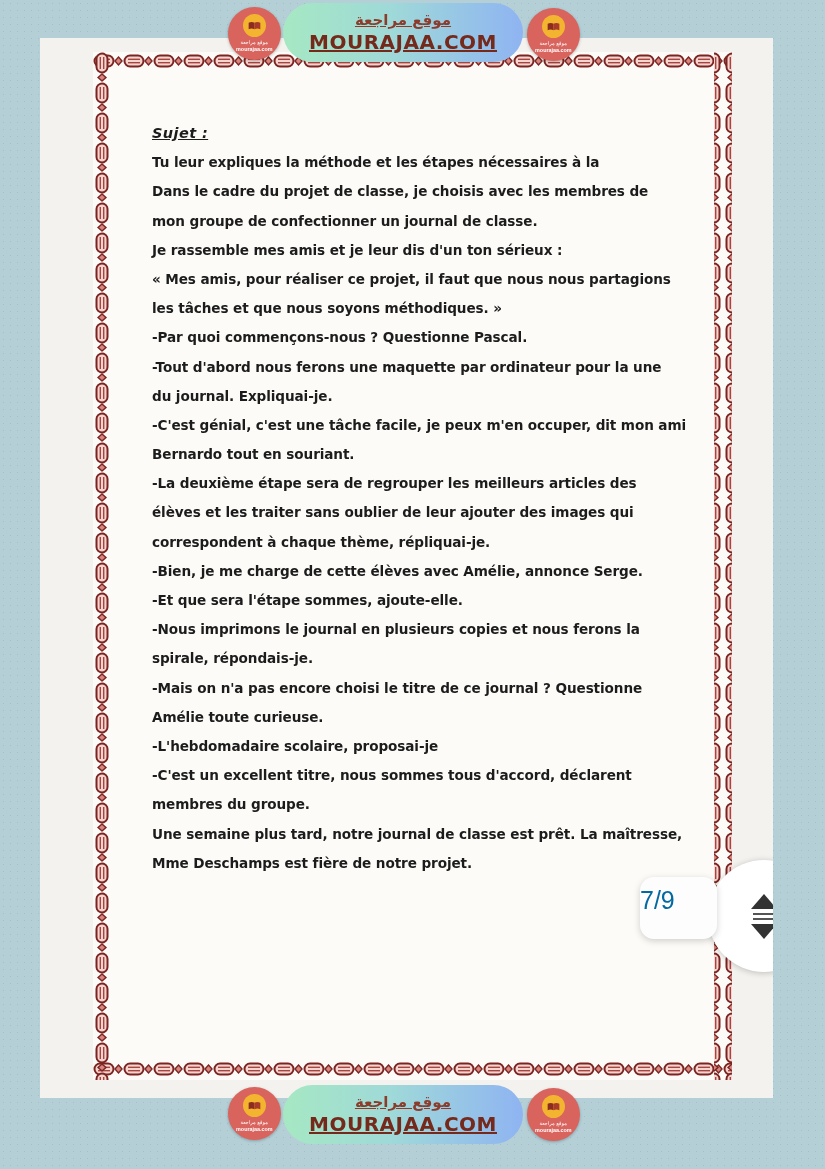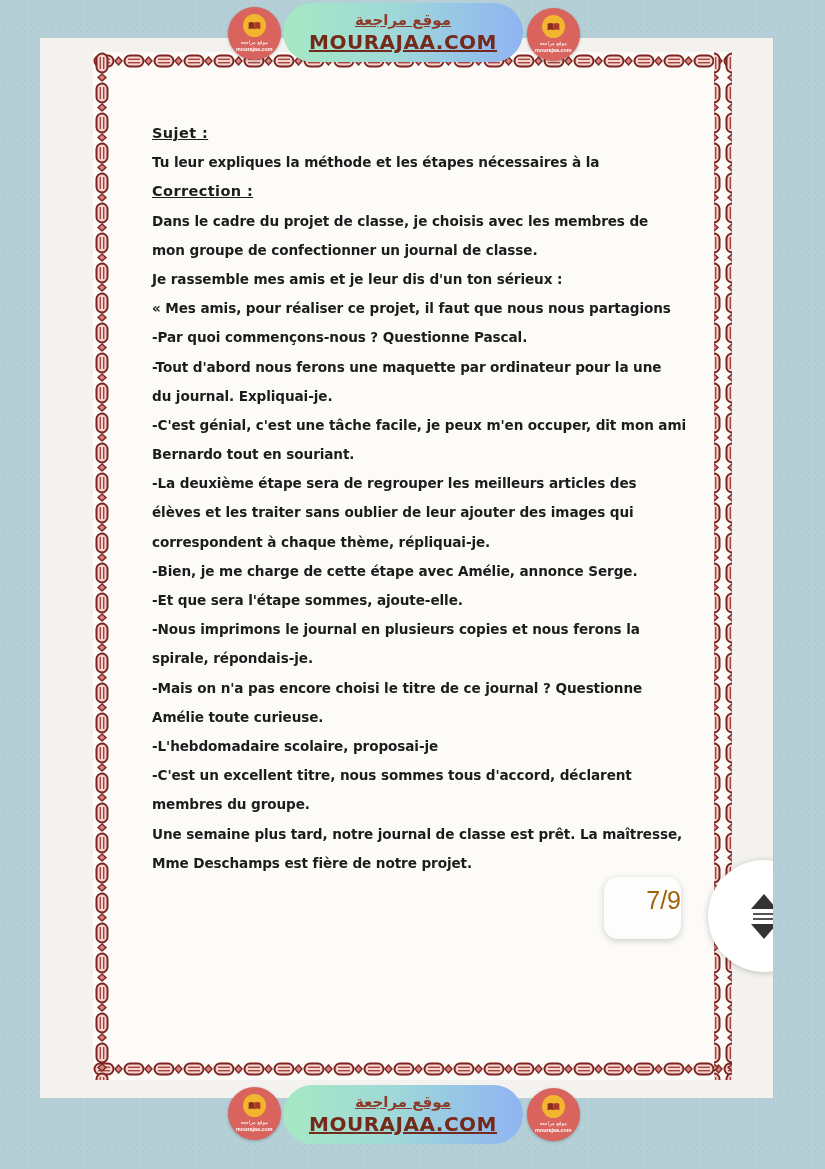--- a/index.html
+++ b/index.html
@@ -25,31 +25,31 @@
 
   
   .textblock{ position:absolute; left:112px; top:87px; width:575px; }
   .line{
     height:29.2px; white-space:nowrap;
     font-family:"DejaVu Sans", sans-serif;
     font-size:13.6px; font-weight:bold; letter-spacing:-0.1px;
     color:#1c1c1c;
   }
   .line.heading{
-    text-decoration:underline;
+    font-style:italic; text-decoration:underline;
     font-size:14.5px; letter-spacing:.4px;
   }
 
   
   .page-indicator{
-    position:absolute; left:604px; top:877px; width:77px; height:62px;
+    position:absolute; left:640px; top:877px; width:77px; height:62px;
     background:#fdfdfd; border-radius:14px;
     box-shadow:0 2px 7px rgba(0,0,0,.18);
-    display:flex; justify-content:flex-end; align-items:flex-start;
-    padding-top:9px; font-size:25px; color:#a16207; z-index:5;
+    display:flex; justify-content:flex-start; align-items:flex-start;
+    padding-top:9px; font-size:25px; color:#0369a1; z-index:5;
   }
 
   
   .scroll-circle{
     position:absolute; left:668px; top:822px; width:112px; height:112px;
     background:#ffffff; border-radius:50%;
     box-shadow:0 1px 6px rgba(0,0,0,.22);
     display:flex; flex-direction:column; align-items:center; justify-content:center;
   }
   .tri-up{ width:0; height:0; border-left:13px solid transparent;
@@ -121,34 +121,34 @@
       </defs>
       <rect x="0" y="0" width="639" height="18" fill="url(#chainH)"></rect>
       <rect x="0" y="1010" width="639" height="18" fill="url(#chainH)"></rect>
       <rect x="0" y="0" width="18" height="1028" fill="url(#chainV)"></rect>
       <rect x="621" y="0" width="18" height="1028" fill="url(#chainV)"></rect>
     </svg>
 
     <div class="textblock">
         <div class="line heading">Sujet  :</div>
         <div class="line">Tu leur expliques la méthode et les étapes nécessaires à la</div>
-        <div class="line heading">Correction :</div>
         <div class="line">Dans le cadre du projet de classe, je choisis avec les membres de</div>
         <div class="line">mon groupe de confectionner un journal de classe.</div>
         <div class="line">Je rassemble mes amis et je leur dis d'un ton sérieux :</div>
         <div class="line">« Mes amis, pour réaliser ce projet, il faut que nous nous partagions</div>
+        <div class="line">les tâches et que nous soyons méthodiques. »</div>
         <div class="line">-Par quoi commençons-nous ? Questionne Pascal.</div>
         <div class="line">-Tout d'abord nous ferons une maquette par ordinateur pour la une</div>
         <div class="line">du journal. Expliquai-je.</div>
         <div class="line">-C'est génial, c'est une tâche facile, je peux m'en occuper, dit mon ami</div>
         <div class="line">Bernardo tout en souriant.</div>
         <div class="line">-La deuxième étape sera de regrouper les meilleurs articles des</div>
         <div class="line">élèves et les traiter sans oublier de leur ajouter des images qui</div>
         <div class="line">correspondent à chaque thème, répliquai-je.</div>
-        <div class="line">-Bien, je me charge de cette étape avec Amélie, annonce Serge.</div>
+        <div class="line">-Bien, je me charge de cette élèves avec Amélie, annonce Serge.</div>
         <div class="line">-Et que sera l'étape sommes, ajoute-elle.</div>
         <div class="line">-Nous imprimons le journal en plusieurs copies et nous ferons la</div>
         <div class="line">spirale, répondais-je.</div>
         <div class="line">-Mais on n'a pas encore choisi le titre de ce journal ? Questionne</div>
         <div class="line">Amélie toute curieuse.</div>
         <div class="line">-L'hebdomadaire scolaire, proposai-je</div>
         <div class="line">-C'est un excellent titre, nous sommes tous d'accord, déclarent</div>
         <div class="line">membres du groupe.</div>
         <div class="line">Une semaine plus tard, notre journal de classe est prêt. La maîtresse,</div>
         <div class="line">Mme Deschamps est fière de notre projet.</div>

